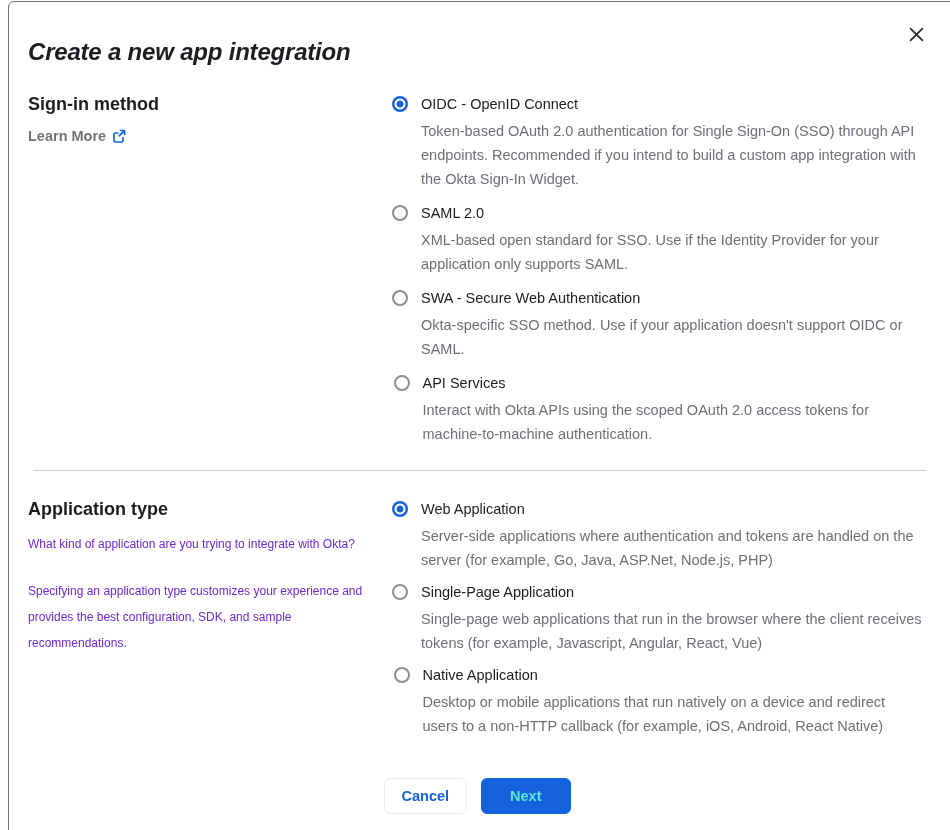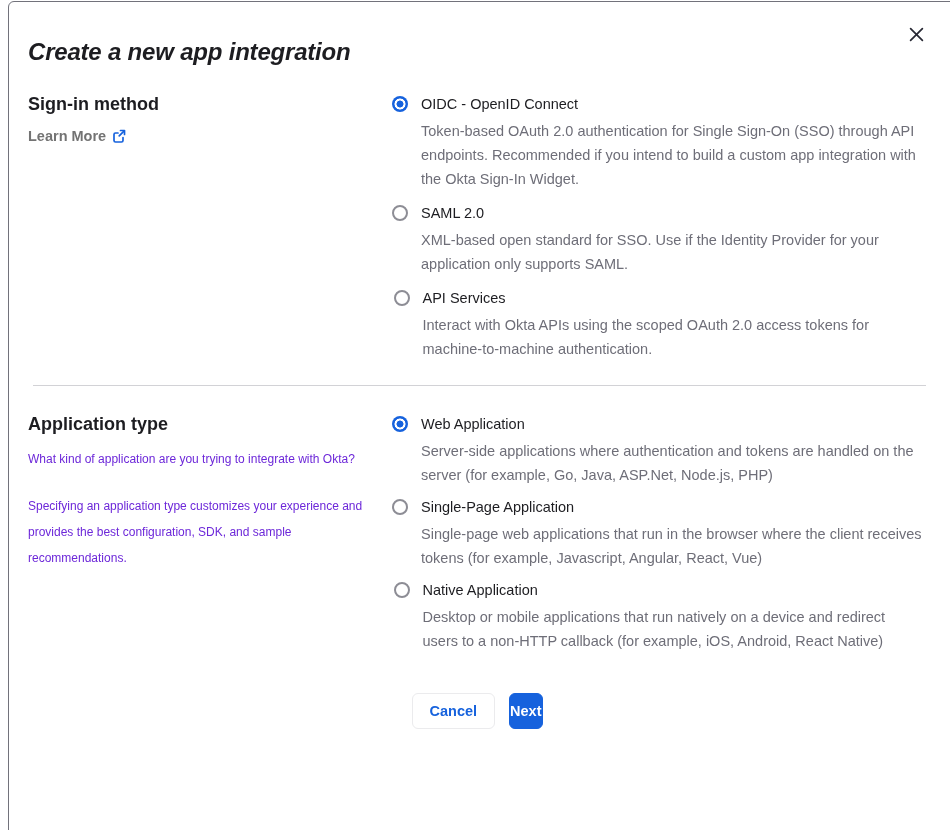--- a/index.html
+++ b/index.html
@@ -122,23 +122,23 @@
     cursor: pointer;
     line-height: 18px;
   }
   .btn-cancel {
     background: #ffffff;
     color: #1662dd;
     border: 1px solid #ebebed;
   }
   .btn-next {
     background: #1662dd;
-    color: #ffffff;
+    color: #5eead4;
     border: 1px solid #1662dd;
-    padding: 8px 0;
+    padding: 8px 28px;
   }
 </style>
 </head>
 <body>
 
 <div class="modal">
 
   <button class="close-btn" aria-label="Close">
     <svg width="15" height="15" viewBox="0 0 14 14">
       <line x1="1.5" y1="1.5" x2="12.5" y2="12.5" stroke="#272833" stroke-width="1.6" stroke-linecap="round"></line>
@@ -171,20 +171,27 @@
       <div class="option">
         <span class="radio"></span>
         <div>
           <div class="option-title">SAML 2.0</div>
           <div class="option-desc">XML-based open standard for SSO. Use if the Identity Provider for your application only supports SAML.</div>
         </div>
       </div>
       <div class="option">
         <span class="radio"></span>
         <div>
+          <div class="option-title">SWA - Secure Web Authentication</div>
+          <div class="option-desc">Okta-specific SSO method. Use if your application doesn't support OIDC or SAML.</div>
+        </div>
+      </div>
+      <div class="option">
+        <span class="radio"></span>
+        <div>
           <div class="option-title">API Services</div>
           <div class="option-desc">Interact with Okta APIs using the scoped OAuth 2.0 access tokens for machine-to-machine authentication.</div>
         </div>
       </div>
     </div>
   </div>
 
   <hr class="divider">
 
   <div class="section app-type">

